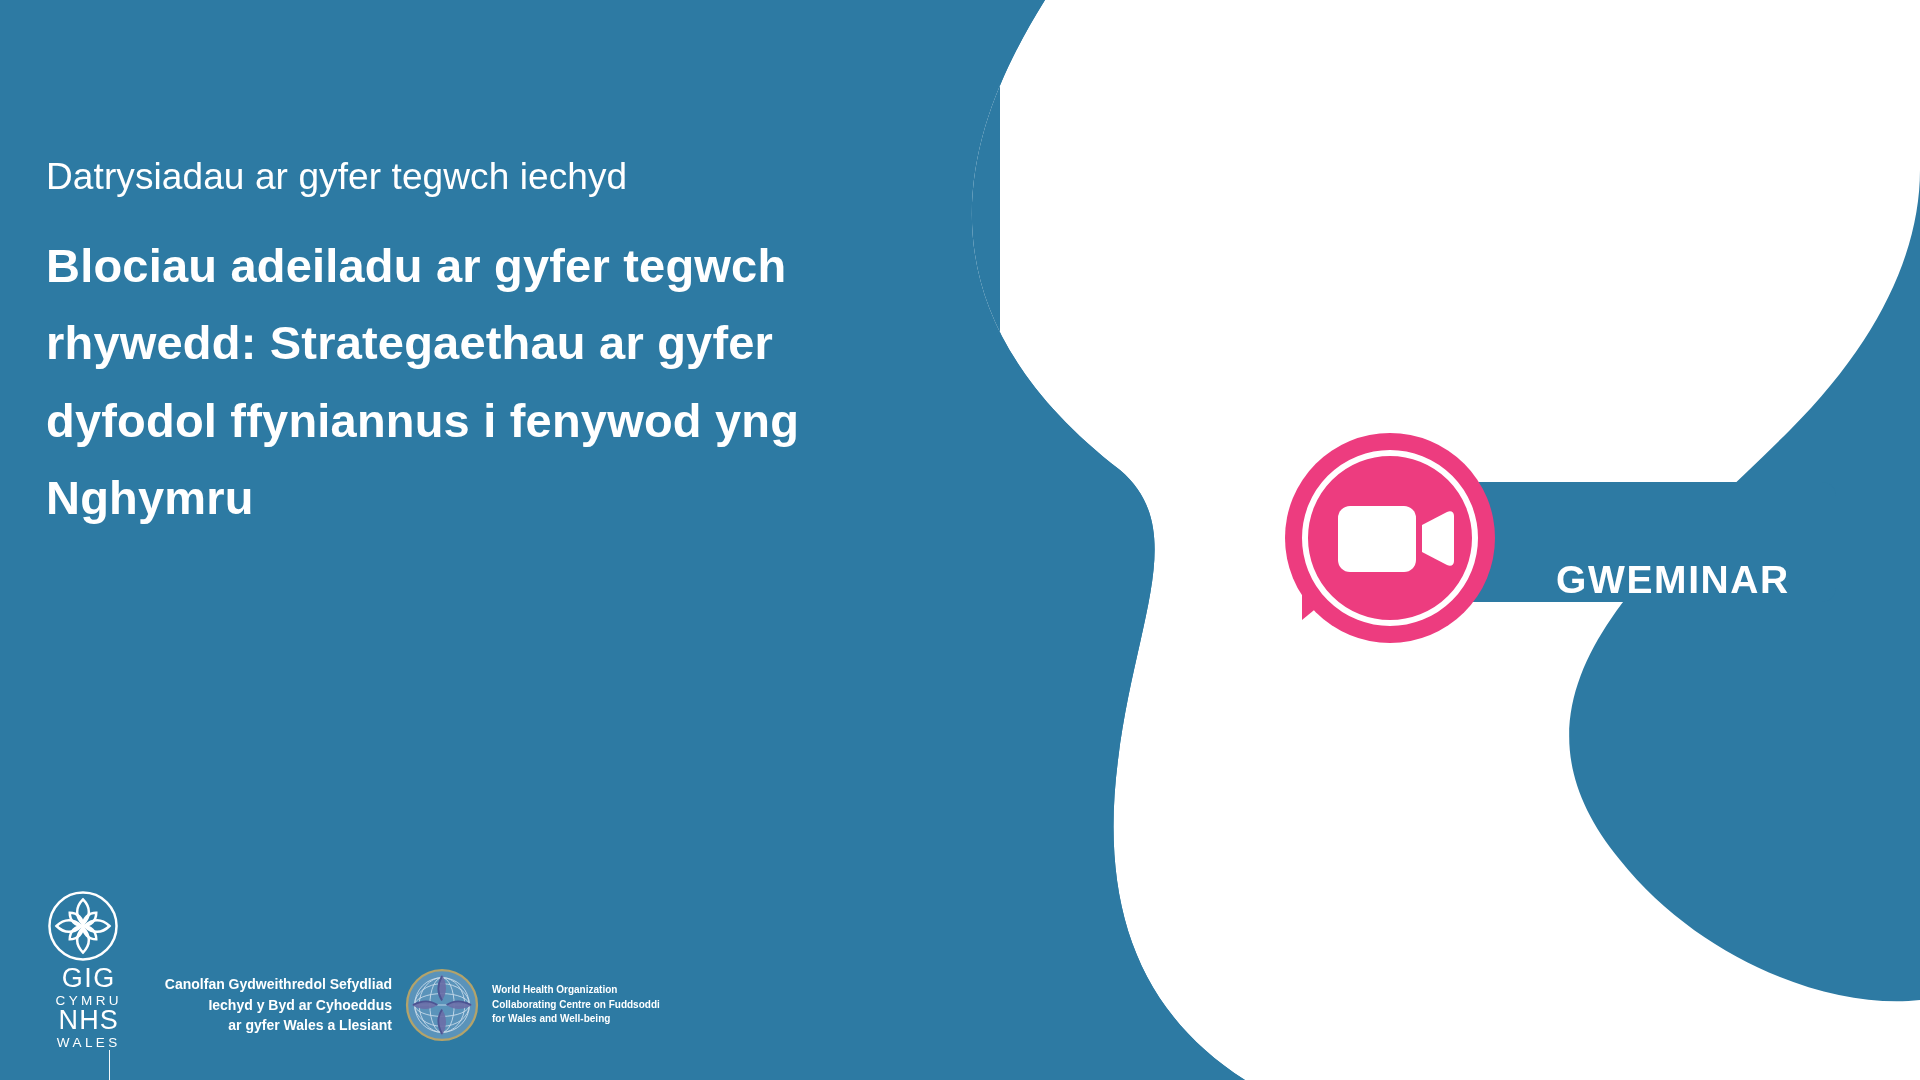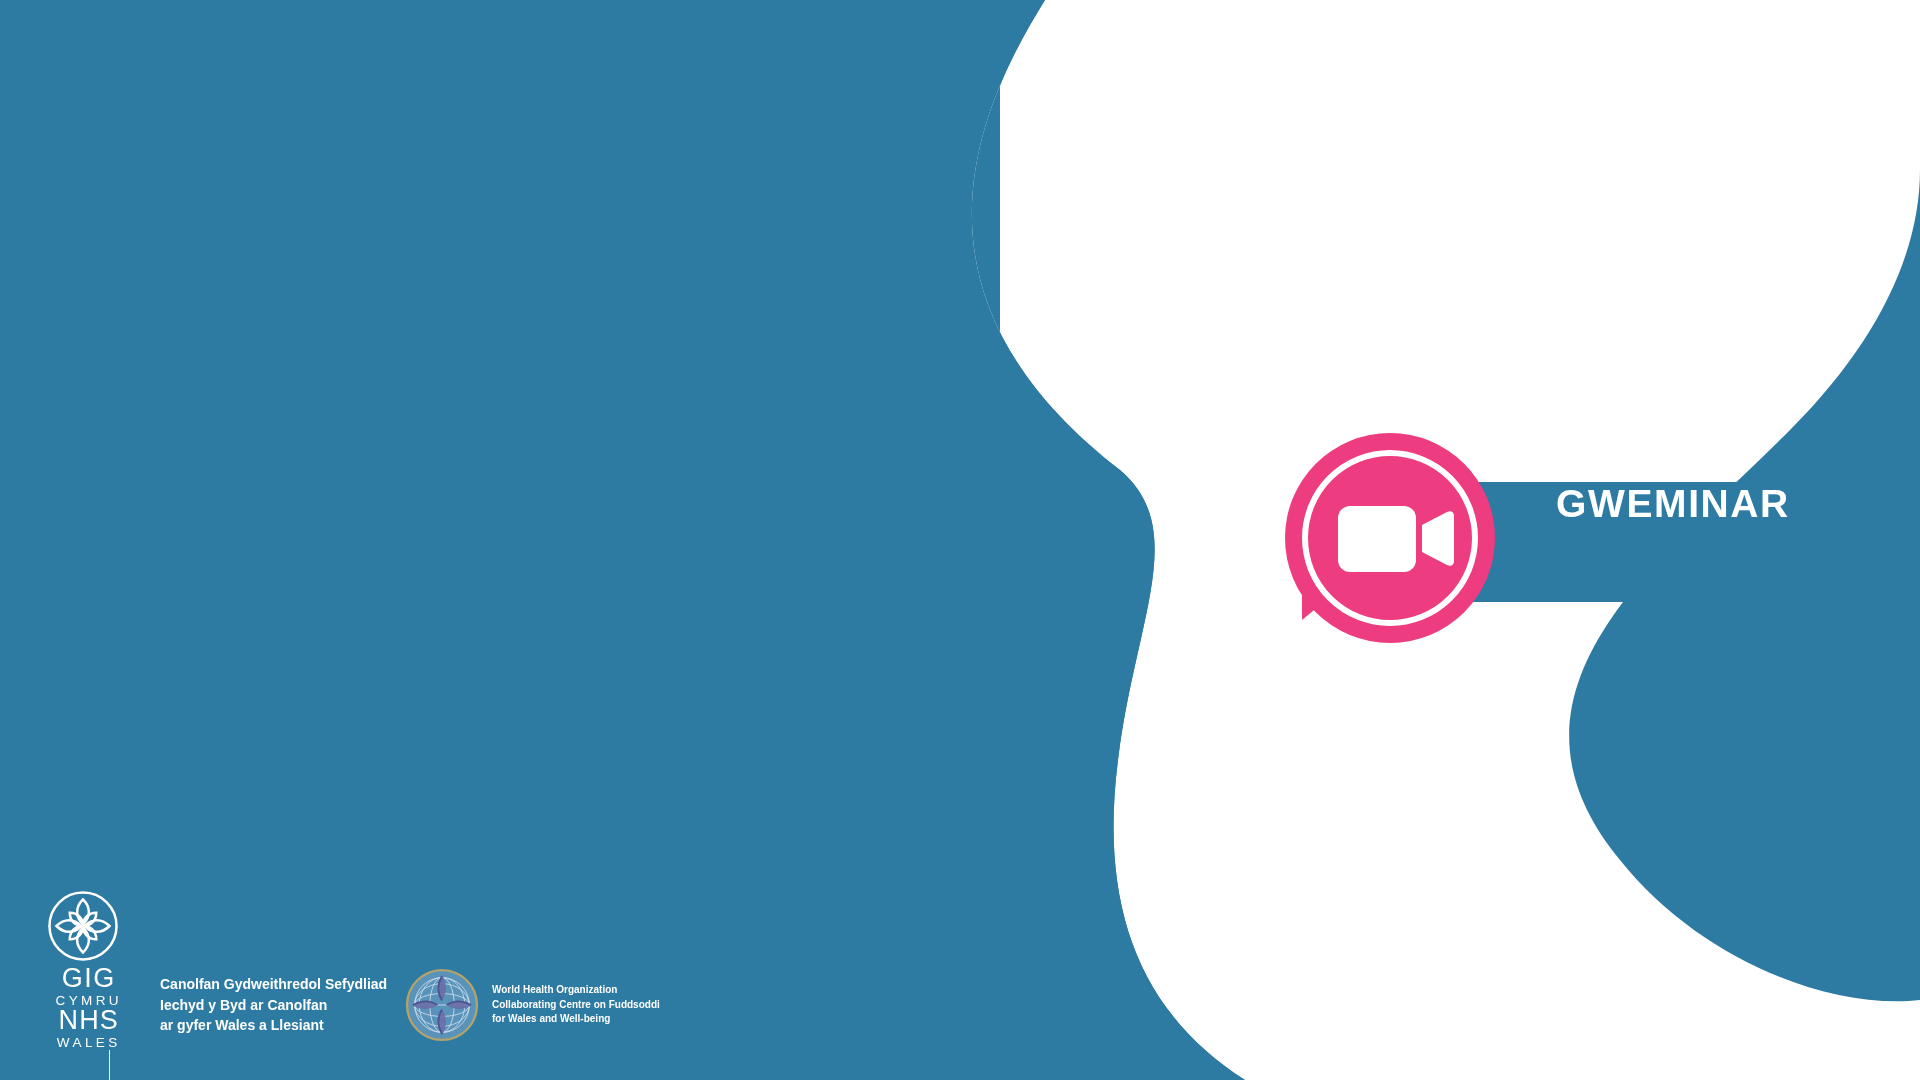--- a/index.html
+++ b/index.html
@@ -63,21 +63,21 @@
   }
   #webinar-pill {
     position: absolute;
     left: 212px;
     top: 94px;
     width: 384px;
     height: 120px;
     background: #2D7AA3;
     border-radius: 14px;
     display: flex;
-    align-items: flex-start;
+    align-items: flex-end;
     justify-content: center;
   }
   #webinar-pill-label {
     color: #ffffff;
     font-size: 39px;
     font-weight: bold;
     letter-spacing: 1.6px;
     padding-left: 58px;
   }
   #video-bubble {
@@ -153,21 +153,21 @@
   #who-logo-block {
     display: flex;
     align-items: center;
     margin-left: 38px;
   }
   #who-welsh {
     color: #ffffff;
     font-size: 14px;
     font-weight: bold;
     line-height: 1.48;
-    text-align: left;
+    text-align: right;
     width: 232px;
   }
   #who-emblem { flex: none; margin: 0 12px; }
   #who-english {
     color: #ffffff;
     font-size: 10px;
     font-weight: bold;
     line-height: 1.48;
     text-align: left;
     width: 250px;
@@ -186,20 +186,24 @@
              L 1920,1080
              L 1920,1000
              C 1830,1010 1700,960 1620,860
              C 1480,690 1660,560 1790,430
              C 1880,340 1920,250 1920,170
              L 1920,0 Z" fill="#FFFFFF"></path>
     <path d="M1045,0 C 970,120 900,300 1120,470 C 1190,530 1135,620 1118,760
              C 1100,900 1135,1010 1245,1080 L 1000,1080 L 1000,0 Z" fill="#2D7AA3"></path>
   </svg>
 
+  <div id="text-column">
+    <p id="eyebrow">Datrysiadau ar gyfer tegwch iechyd</p>
+    <h1 id="headline">Blociau adeiladu ar gyfer tegwch rhywedd: Strategaethau ar gyfer dyfodol ffyniannus i fenywod yng Nghymru</h1>
+  </div>
 
   <div id="webinar-badge">
 
     <div id="webinar-pill">
       <span id="webinar-pill-label">GWEMINAR</span>
     </div>
 
     <svg id="video-bubble" viewBox="0 0 300 300">
 
       <path d="M62,170 L62,232 L118,186 Z" fill="#ED3C7F"></path>
@@ -241,21 +245,21 @@
       </div>
 
       <div id="phw-divider"></div>
 
     </div>
 
     <div id="who-logo-block">
 
       <div id="who-welsh">
         <div>Canolfan Gydweithredol Sefydliad</div>
-        <div>Iechyd y Byd ar Canolfan</div>
+        <div>Iechyd y Byd ar Cyhoeddus</div>
         <div>ar gyfer Wales a Llesiant</div>
       </div>
 
       <svg id="who-emblem" width="76" height="76" viewBox="0 0 100 100">
         <circle cx="50" cy="50" r="46" fill="#7FA8CE" opacity="0.55"></circle>
         <circle cx="50" cy="50" r="46" fill="none" stroke="#B3A36A" stroke-width="3"></circle>
         <g fill="none" stroke="#DCE8F3" stroke-width="1.1" opacity="0.9">
           <circle cx="50" cy="50" r="36"></circle>
           <ellipse cx="50" cy="50" rx="16" ry="36"></ellipse>
           <ellipse cx="50" cy="50" rx="30" ry="36"></ellipse>

